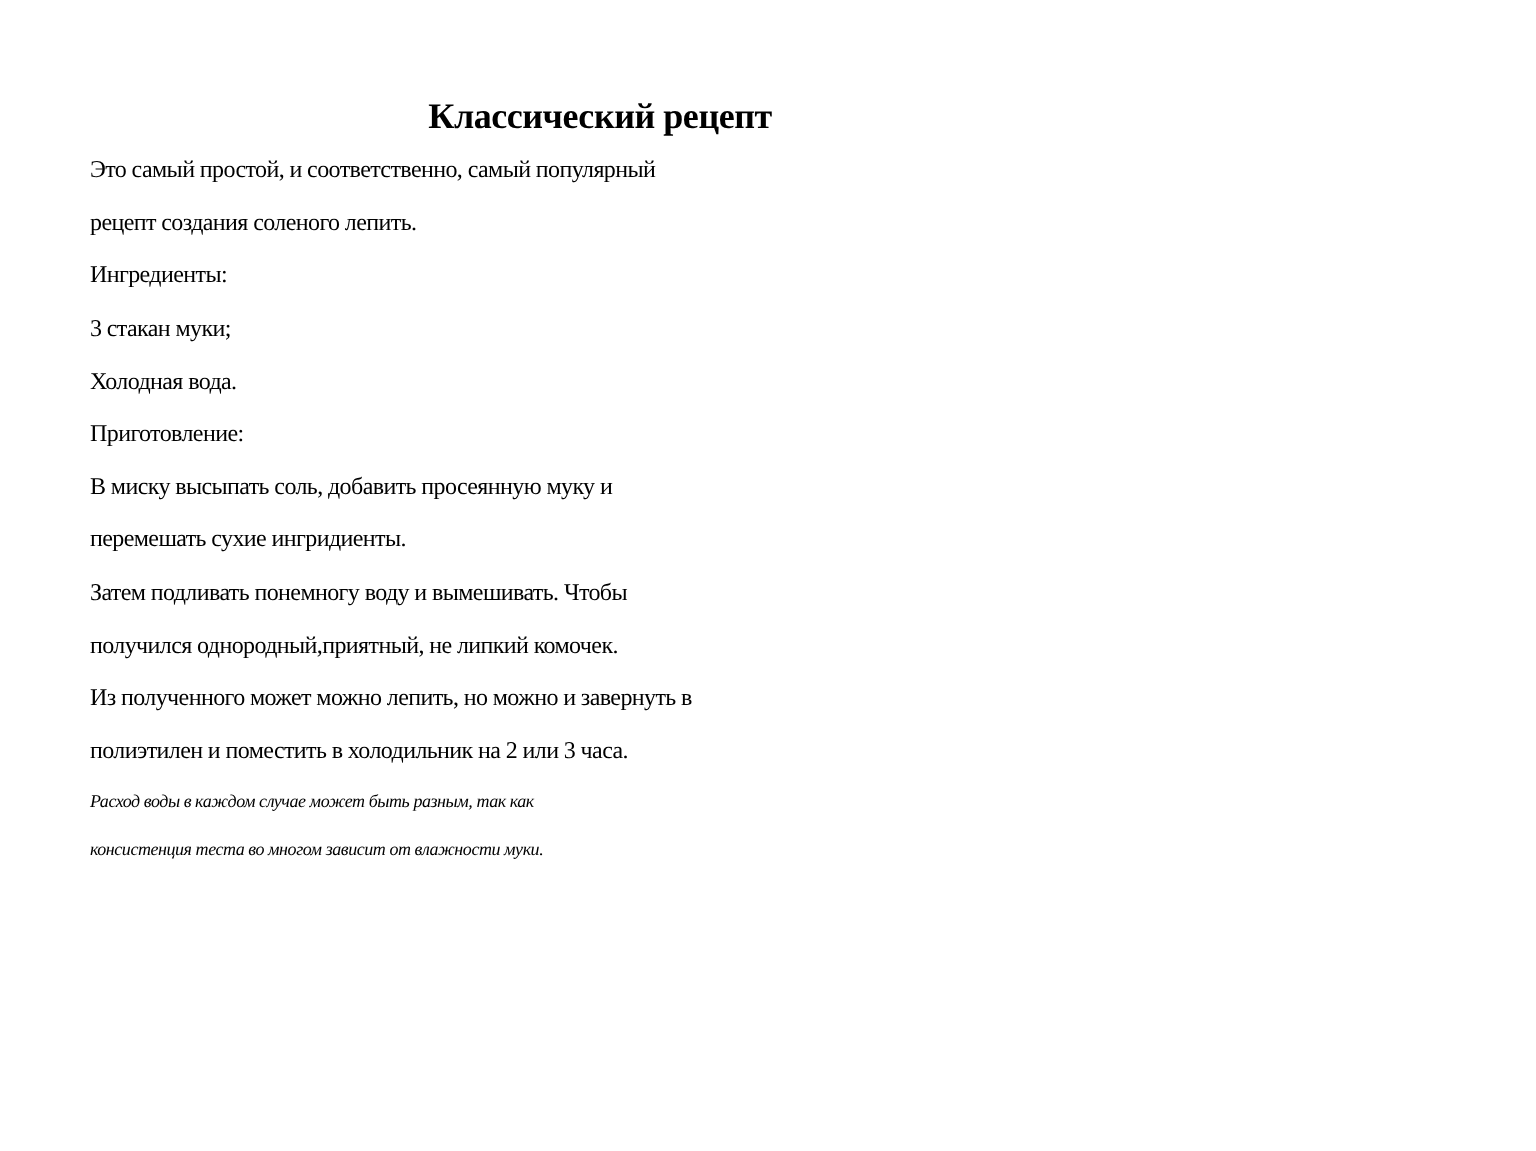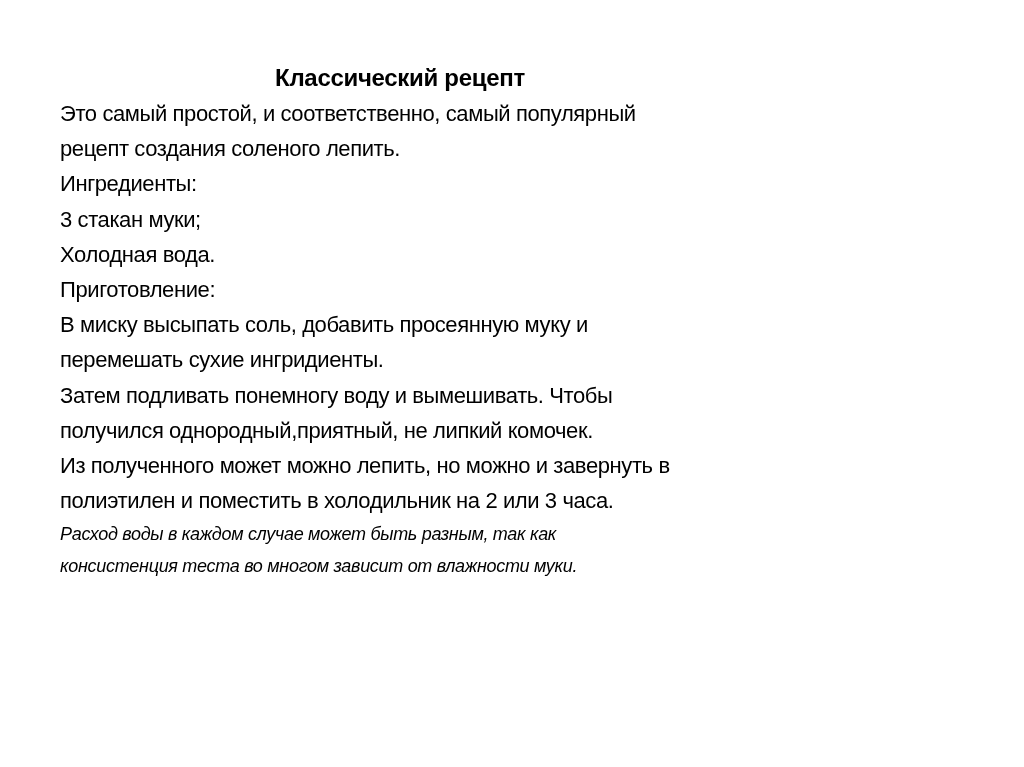--- a/index.html
+++ b/index.html
@@ -1,22 +1,22 @@
 <!DOCTYPE html>
 <html><head>
 <meta charset="utf-8">
 <style>
   html, body { margin: 0; padding: 0; background: #ffffff; }
   body { width: 1024px; height: 767px; position: relative; overflow: hidden;
          font-family: "Liberation Sans", sans-serif; color: #000; }
-  .slide { position: absolute; left: 60px; top: 60px; width: 880px; }
+  .slide { position: absolute; left: 60px; top: 60px; width: 880px; font-family: Liberation Serif, serif; }
   .title { text-align: center; font-weight: bold; font-size: 24px; line-height: 36px;
            margin-left: 0; width: 680px; letter-spacing: -0.3px; }
-  .line { font-size: 22px; line-height: 35.2px; white-space: nowrap; letter-spacing: -0.4px; }
-  .note { font-size: 18px; font-style: italic; line-height: 32px; white-space: nowrap; letter-spacing: -0.3px; }
+  .line { font-size: 16px; line-height: 35.2px; white-space: nowrap; letter-spacing: -0.4px; }
+  .note { font-size: 12px; font-style: italic; line-height: 32px; white-space: nowrap; letter-spacing: -0.3px; }
 </style>
 </head>
 <body>
 
 <div class="slide">
   <div class="title">Классический рецепт</div>
   <div class="line">Это самый простой, и соответственно, самый популярный</div>
   <div class="line">рецепт создания соленого лепить.</div>
   <div class="line">Ингредиенты:</div>
   <div class="line">3 стакан муки;</div>

